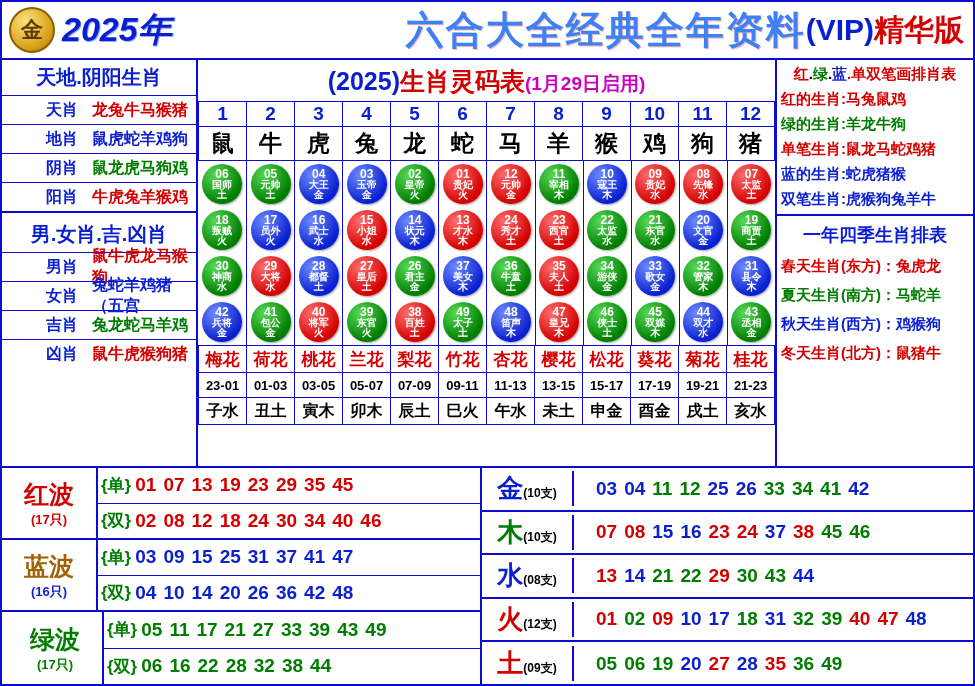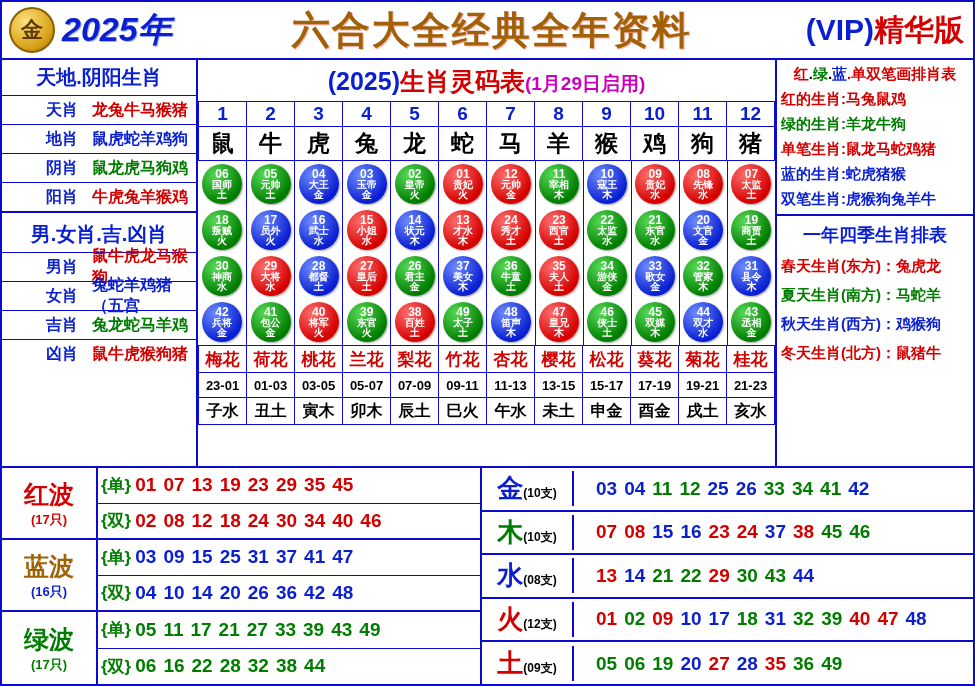--- a/index.html
+++ b/index.html
@@ -15,21 +15,21 @@
   .header{height:56px;display:flex;align-items:center;border-bottom:2px solid #0a0ad0;}
   .logo{width:60px;display:flex;align-items:center;justify-content:center;}
   .logo .coin{
     width:42px;height:42px;border-radius:50%;
     background:radial-gradient(circle at 35% 30%,#ffe07a,#d8a21a 65%,#9c6f06);
     border:2px solid #8a6000;display:flex;align-items:center;justify-content:center;
     font-size:22px;color:#5b3c00;font-weight:bold;
   }
   .year{color:#0a1fd0;font-size:34px;font-weight:bold;font-style:italic;
         text-shadow:1px 1px 0 #9aa8ff;white-space:nowrap;padding-right:6px;}
-  .main-title{flex:1;text-align:center;color:#a16207;font-size:38px;font-weight:bold;
+  .main-title{flex:1;text-align:right;color:#3b82f6;font-size:38px;font-weight:bold;
         letter-spacing:2px;text-shadow:1px 1px 0 #ffb0b0;}
   .vip{font-size:30px;font-weight:bold;padding-right:9px;white-space:nowrap;text-align:right;}
   .vip .v{color:#0a1fd0;}
   .vip .j{color:#d40000;}
 
   
   .body{display:flex;height:406px;border-bottom:2px solid #0a0ad0;}
   .col-left{width:196px;border-right:2px solid #0a0ad0;box-sizing:border-box;}
   .col-mid{flex:1;border-right:2px solid #0a0ad0;box-sizing:border-box;}
   .col-right{width:196px;box-sizing:border-box;}
@@ -77,21 +77,21 @@
   .rhead{text-align:center;font-size:15px;font-weight:bold;padding:3px 0;}
   .rline{font-size:15px;font-weight:bold;padding:3px 4px;white-space:nowrap;}
   .rhead2{text-align:center;font-size:18px;font-weight:bold;color:#0a1fd0;padding:5px 0;}
   .rline2{font-size:15px;font-weight:bold;padding:5px 4px;white-space:nowrap;}
 
   
   .bottom{display:flex;height:218px;}
   .bl{width:480px;border-right:2px solid #0a0ad0;box-sizing:border-box;}
   .br{flex:1;box-sizing:border-box;}
   .waverow{display:flex;height:72px;border-bottom:2px solid #0a0ad0;box-sizing:border-box;}
-  .waverow:last-child{border-bottom:none;}
+  .waverow:last-child{border-bottom:none;margin-left:6px;}
   .wavename{width:96px;border-right:2px solid #0a0ad0;display:flex;flex-direction:column;
             align-items:center;justify-content:center;box-sizing:border-box;}
   .wavename .nm{font-size:25px;font-weight:bold;}
   .wavename .ct{font-size:13px;font-weight:bold;}
   .wavenums{flex:1;display:flex;flex-direction:column;}
   .wline{flex:1;display:flex;align-items:center;font-size:19px;font-weight:bold;padding-left:3px;}
   .wline + .wline{border-top:1px solid #0a0ad0;}
   .tag{font-size:17px;font-weight:bold;margin-right:4px;}
   .nums span{margin-right:7px;}
 

